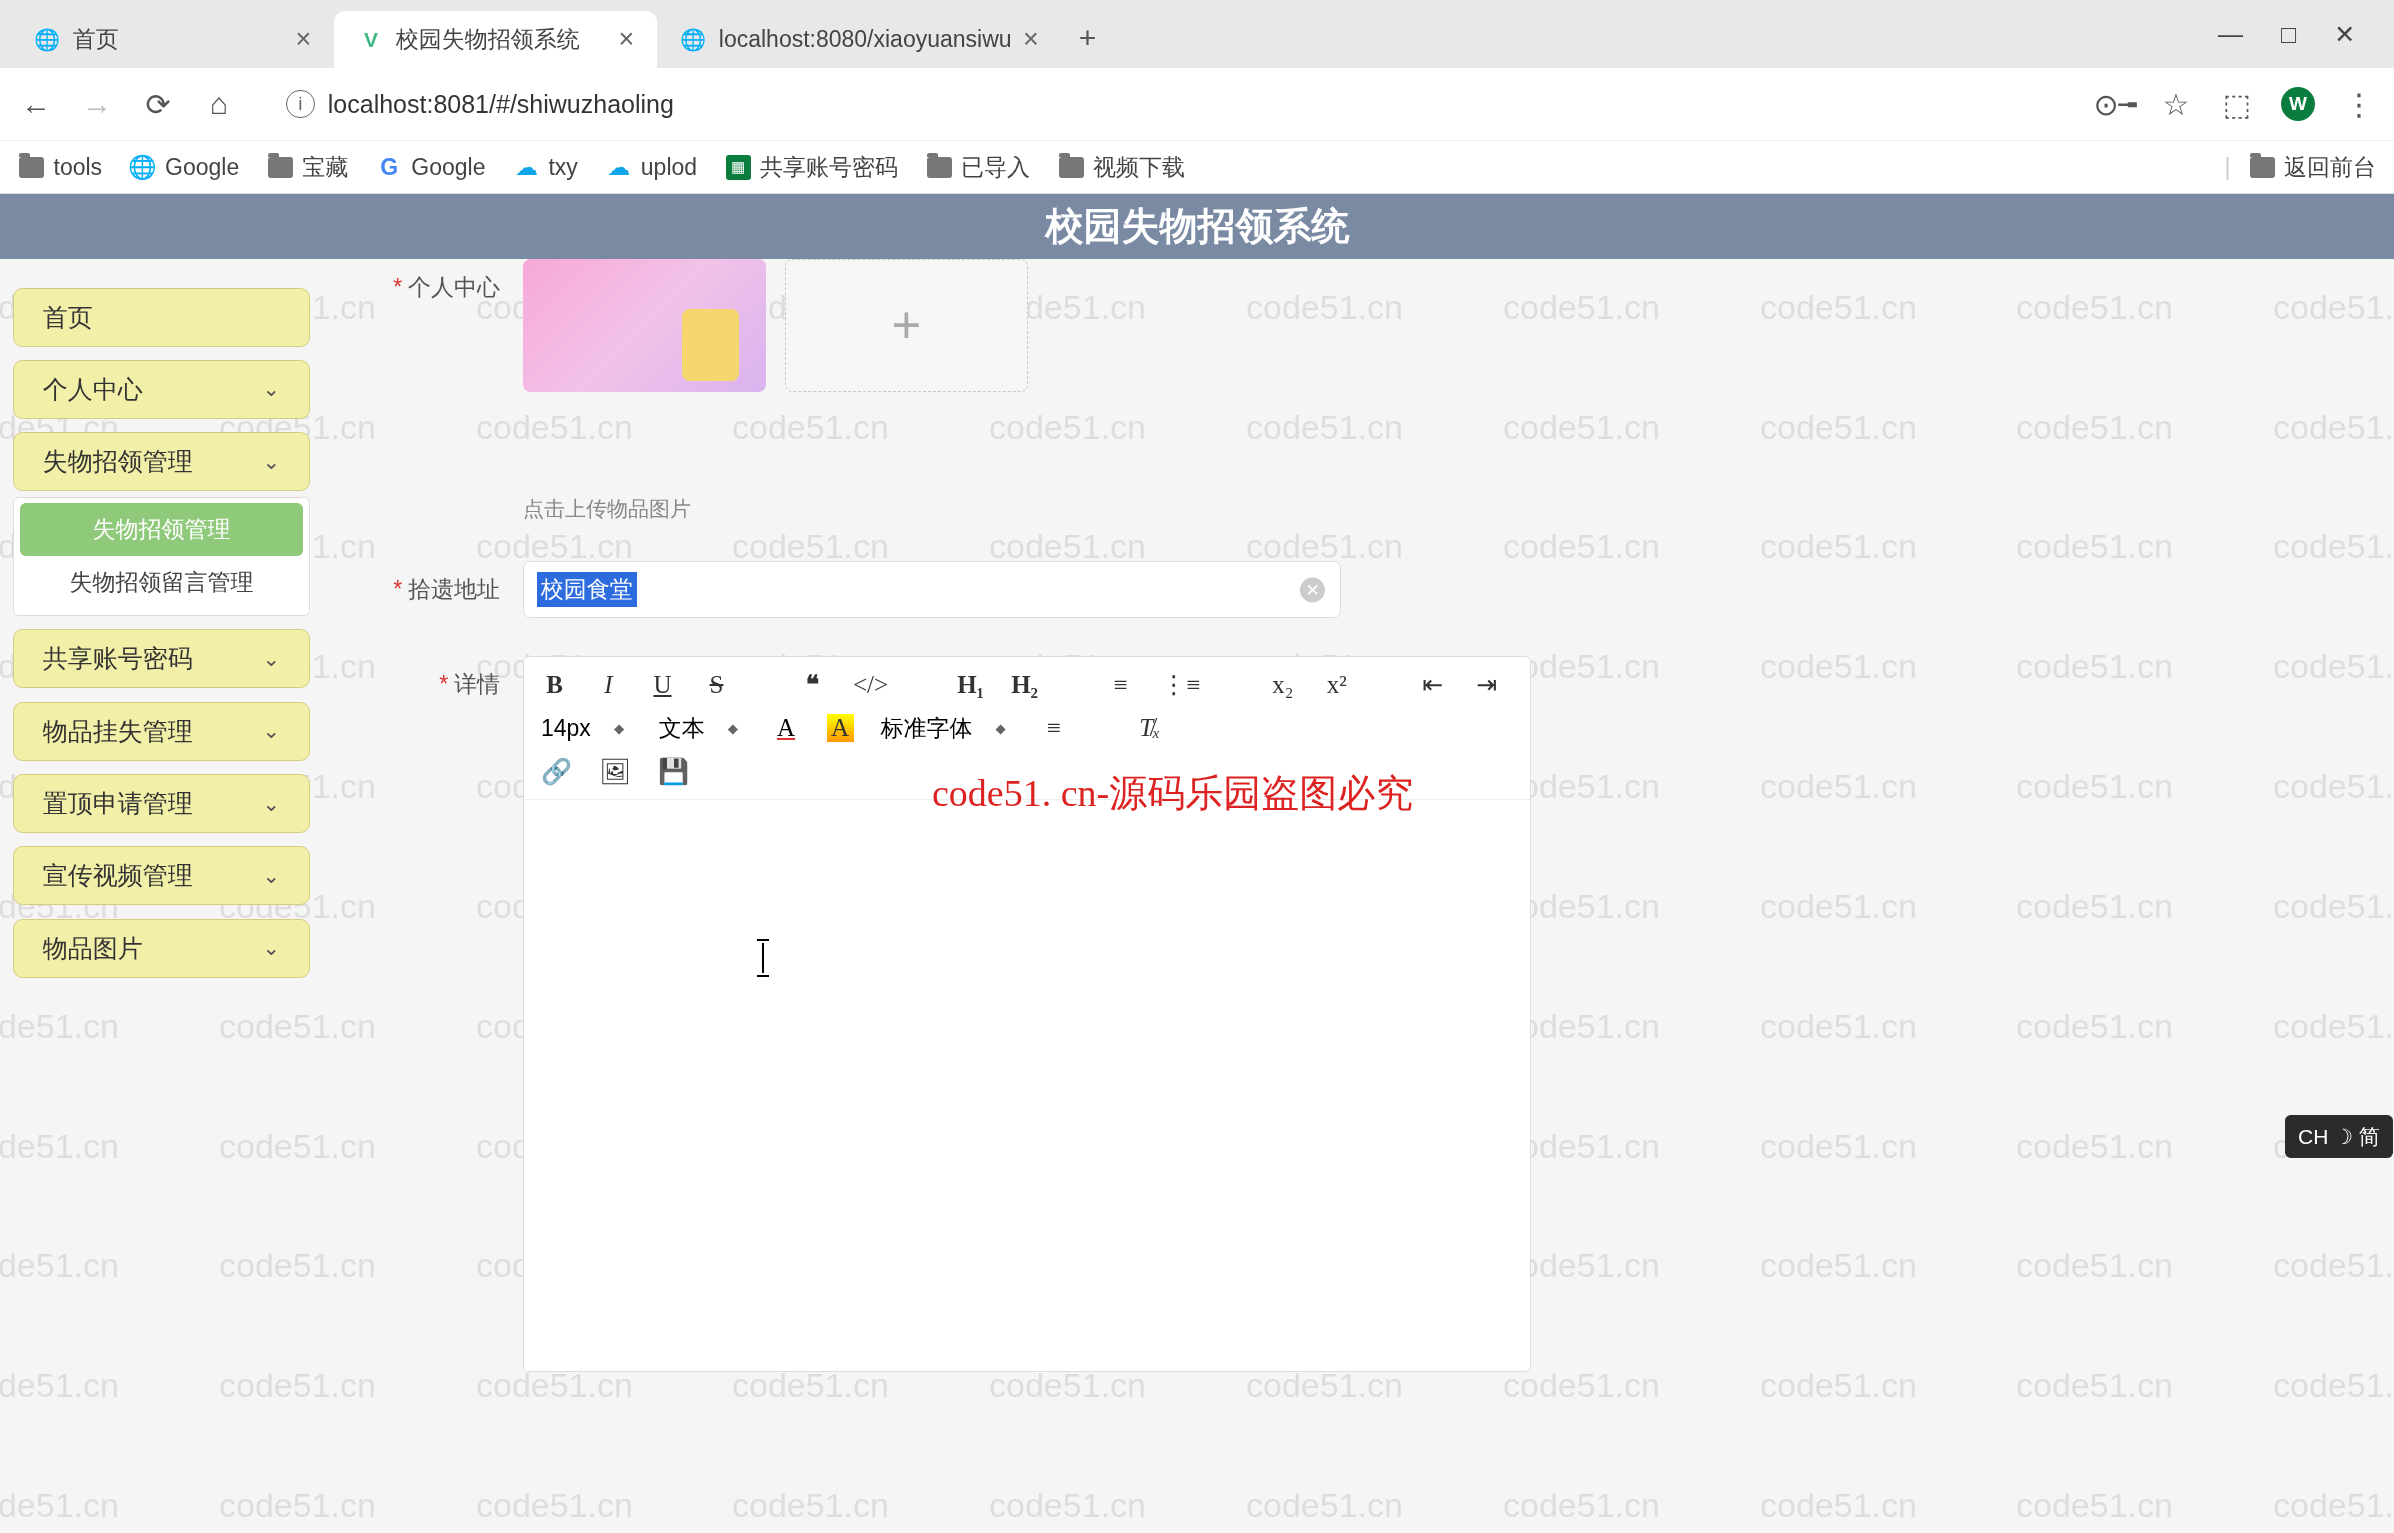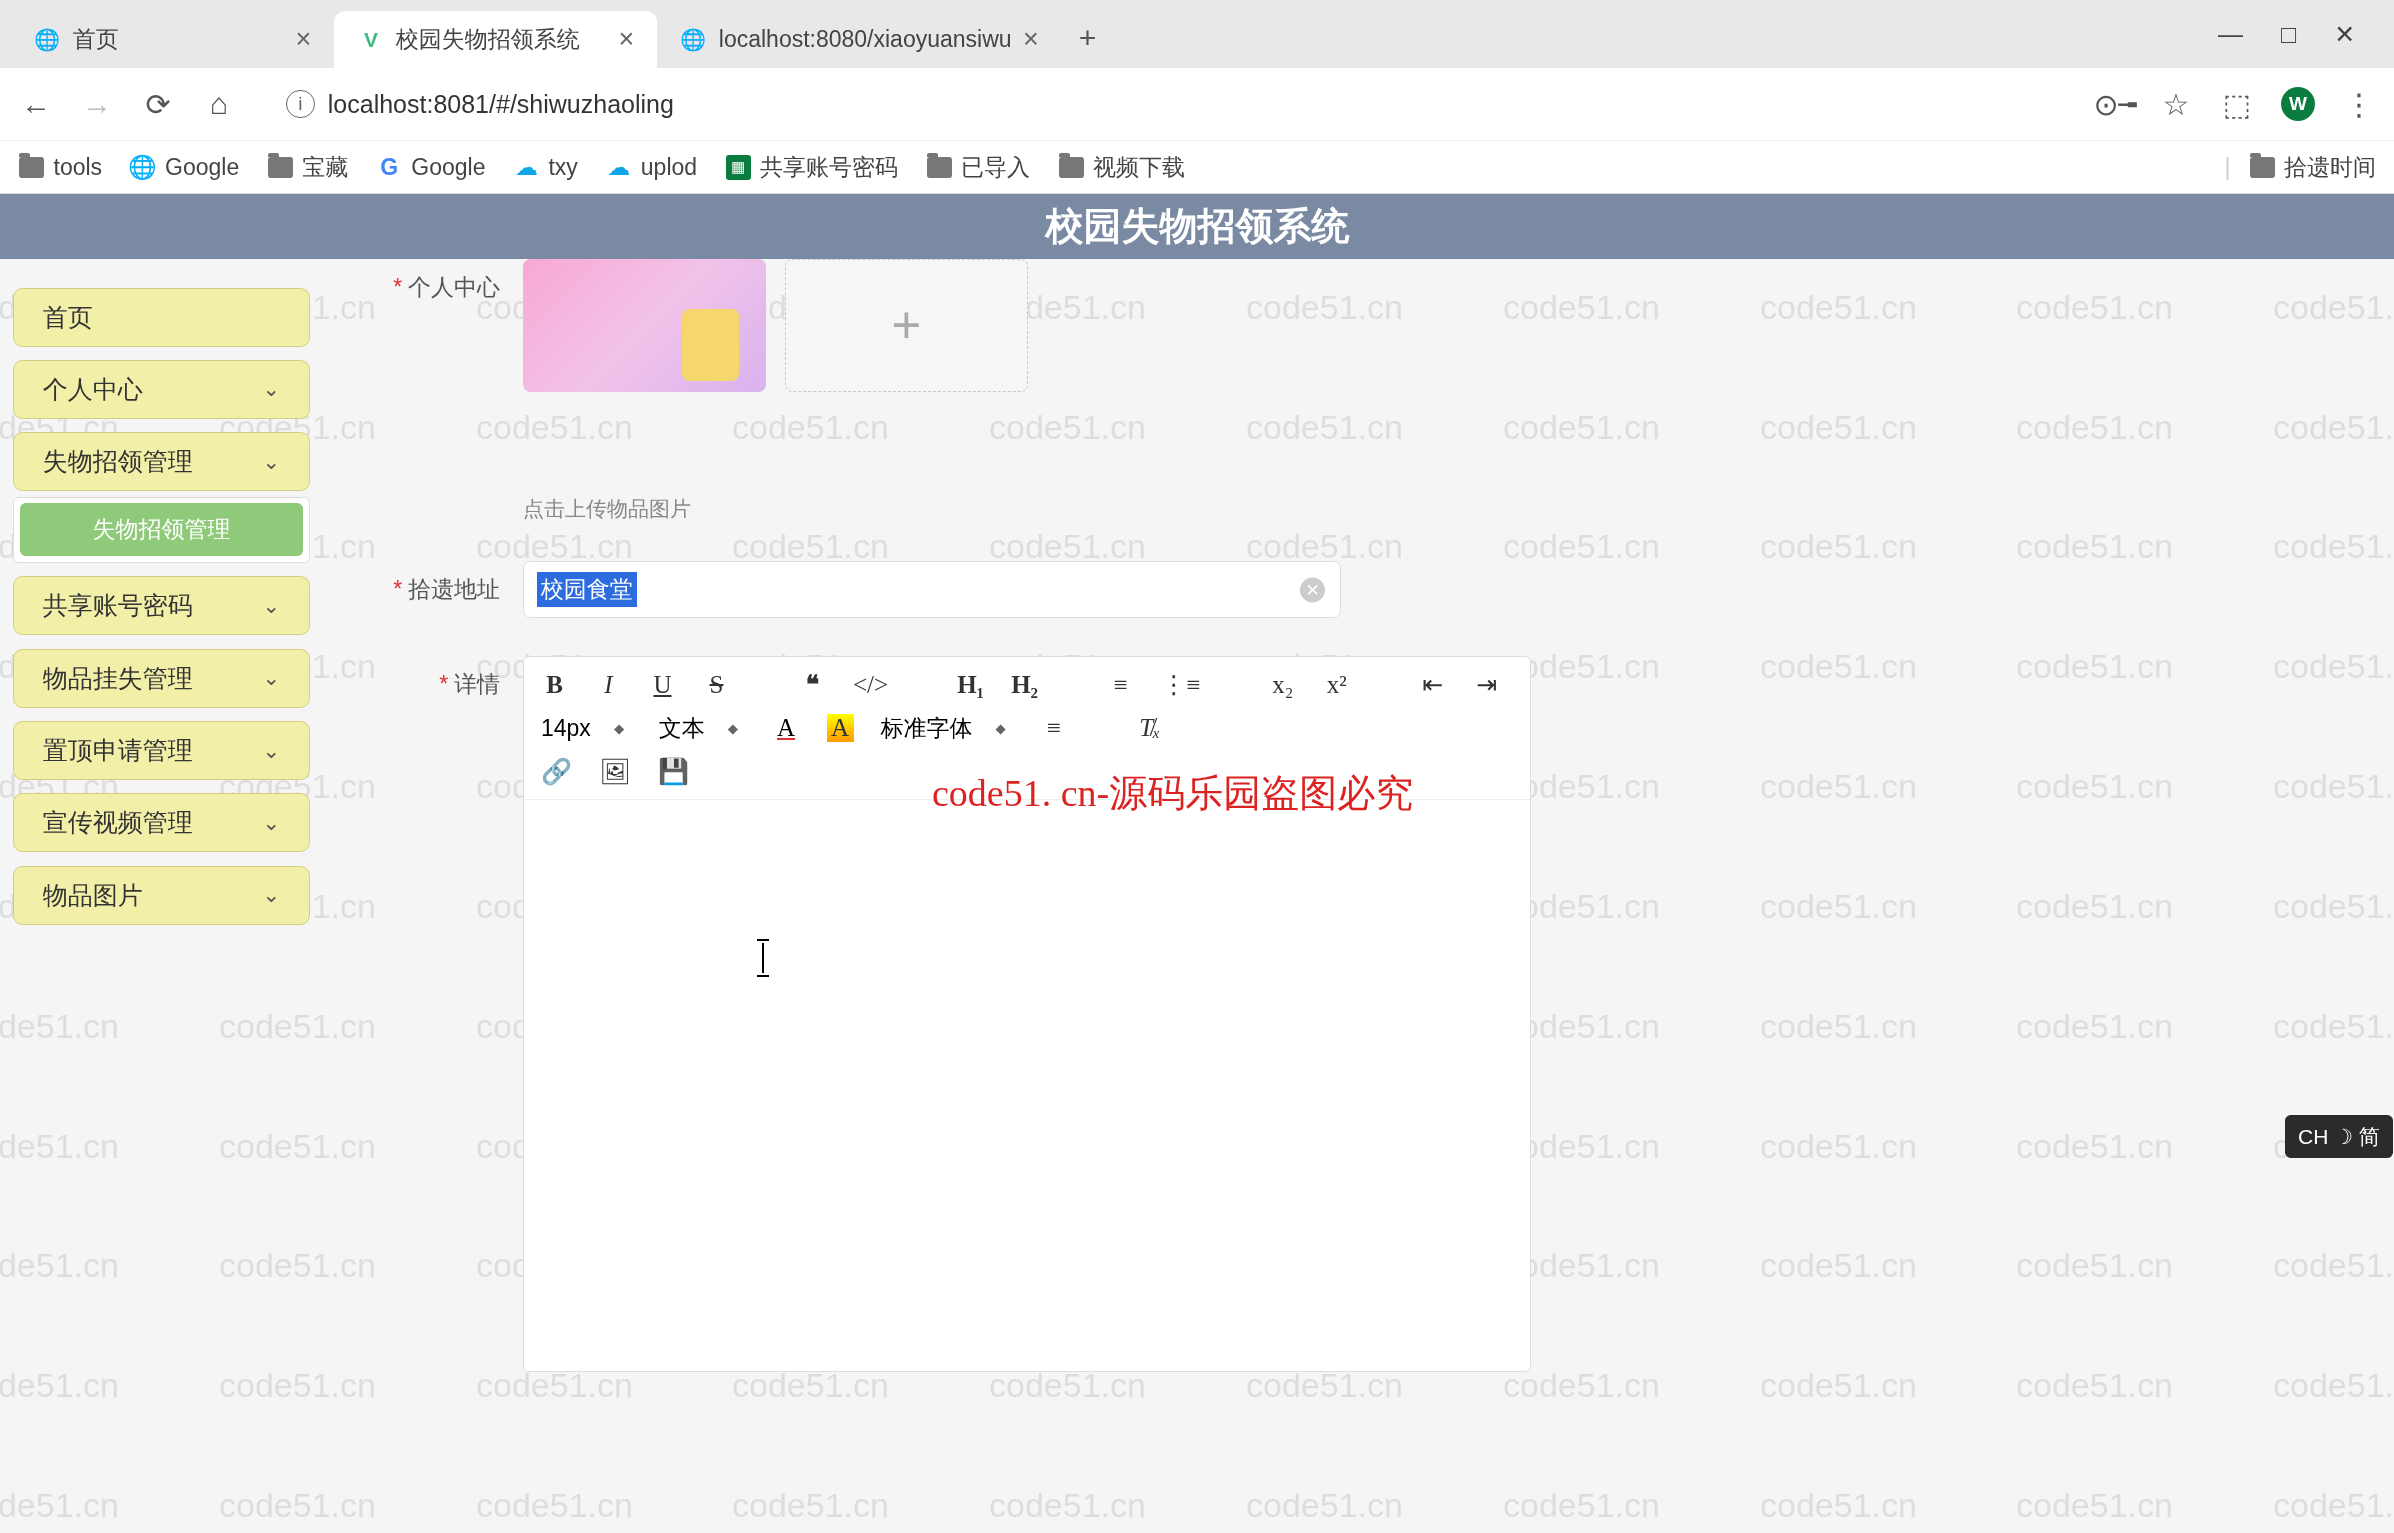--- a/index.html
+++ b/index.html
@@ -298,21 +298,21 @@
         <span>已导入</span>
       </div>
     <div class="bm-item">
         <span class="bm-folder bm-icon"></span>
         <span>视频下载</span>
       </div>
     <div class="bm-right">
       <span style="color:#ccc">|</span>
       <div class="bm-item">
           <span class="bm-folder bm-icon"></span>
-          <span>拾遗时间</span>
+          <span>返回前台</span>
         </div>
     </div>
   </div>
 </div>
 
 <div class="app-header">
   <div class="app-title">校园失物招领系统</div>
 </div>
 
 <div class="content">
@@ -323,20 +323,21 @@
     <div class="menu-btn">
         <span>个人中心</span>
         <span class="chev">⌄</span>
       </div>
     <div class="menu-btn">
         <span>失物招领管理</span>
         <span class="chev">⌄</span>
       </div>
     <div class="submenu">
       <div class="sub-item selected">失物招领管理</div>
+      <div class="sub-item">失物招领留言管理</div>
     </div>
     <div class="menu-btn">
         <span>共享账号密码</span>
         <span class="chev">⌄</span>
       </div>
     <div class="menu-btn">
         <span>物品挂失管理</span>
         <span class="chev">⌄</span>
       </div>
     <div class="menu-btn">

